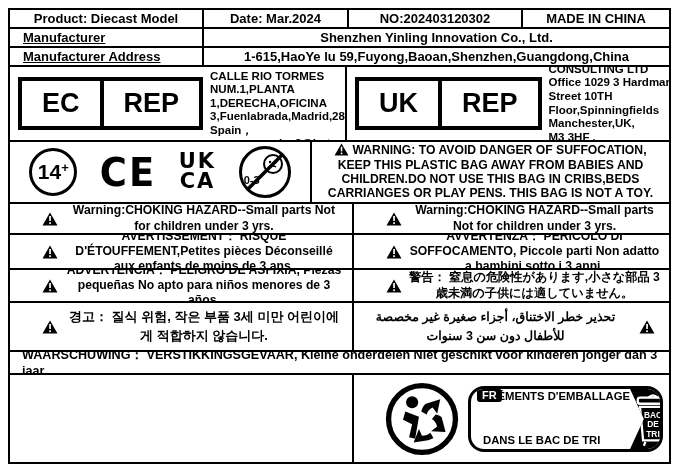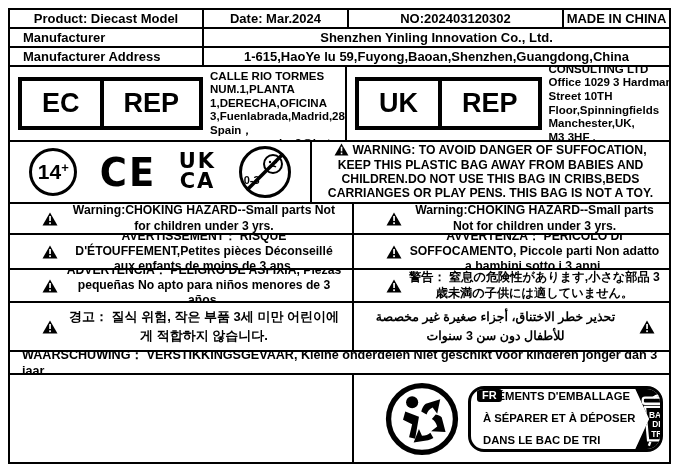--- a/index.html
+++ b/index.html
@@ -14,27 +14,27 @@
     position: absolute; left: 8px; top: 8px;
     width: 663px; height: 456px;
     border: 2px solid #000;
     display: flex; flex-direction: column;
     background: #fff;
   }
   .row { display: flex; border-bottom: 2px solid #000; flex-shrink: 0; }
   .row:last-child { border-bottom: none; flex: 1; gap: 24px; }
   .cell { border-right: 2px solid #000; display: flex; align-items: center; justify-content: center; text-align: center; font-weight: bold; overflow: hidden; }
   .cell:last-child { border-right: none; }
-  .cell.left { justify-content: flex-start; text-align: left; padding-left: 13px; }
+  .cell.left { justify-content: flex-start; text-align: left; padding-left: 13px; text-decoration: underline; }
 
   
   .hrow { height: 19px; font-size: 13px; }
   .c-product { width: 194px; }
   .c-date { width: 145px; }
-  .c-no { width: 215px; }
+  .c-no { width: 174px; }
   .c-made { flex: 1; }
   .c-mlabel { width: 194px; }
   .c-mvalue { flex: 1; font-size: 13px; }
 
   
   .rep-row { height: 75px; }
   .rep-cell { width: 337px; display: flex; align-items: center; justify-content: flex-start; padding: 4px 4px 4px 8px; }
   .rep-cell:last-child { width: auto; flex: 1; }
   .rep-box { display: flex; border: 4px solid #000; font-weight: bold; font-size: 27px; align-items: stretch; background: #fff; flex-shrink: 0; }
   .rep-box .bx { padding: 7px 20px; display: flex; align-items: center; }
@@ -254,21 +254,20 @@
         <circle cx="37" cy="28" r="8" fill="#000"></circle>
         <path d="M28 40 L46 47 L41 76 L33 74 L37 57 L25 51 Z" fill="#000"></path>
         <path d="M55 30 L74 24 L70 43 L64 35 Q58 38 56 44 L49 40 Q51 33 55 30 Z" fill="#000"></path>
         <path d="M76 48 L81 67 L62 66 L70 60 Q68 53 63 50 L68 44 Q74 45 76 48 Z" fill="#000"></path>
         <path d="M58 78 L39 81 L46 63 L50 72 Q57 72 61 68 L65 75 Q62 77 58 78 Z" fill="#000"></path>
       </svg>
       <div class="sort-tag">
         <span class="fr-badge">FR</span>
         <div class="tag-text">
           <div>ÉLÉMENTS D'EMBALLAGE</div>
-          <div>À SÉPARER ET À DÉPOSER</div>
           <div>DANS LE BAC DE TRI</div>
         </div>
         <div class="tag-black">
           <svg width="46" height="58" viewBox="0 0 60 76">
             <rect x="10" y="10" width="40" height="8" rx="3" fill="none" stroke="#fff" stroke-width="3"></rect>
             <path d="M24 10 q6 -6 12 0" fill="none" stroke="#fff" stroke-width="3"></path>
             <path d="M13 22 h34 l-4 44 h-26 z" fill="none" stroke="#fff" stroke-width="3"></path>
             <line x1="20" y1="68" x2="18" y2="73" stroke="#fff" stroke-width="3"></line>
             <line x1="40" y1="68" x2="42" y2="73" stroke="#fff" stroke-width="3"></line>
             <text x="30" y="37" text-anchor="middle" fill="#fff" font-size="11" font-weight="bold" font-family="Liberation Sans, sans-serif">BAC</text>

